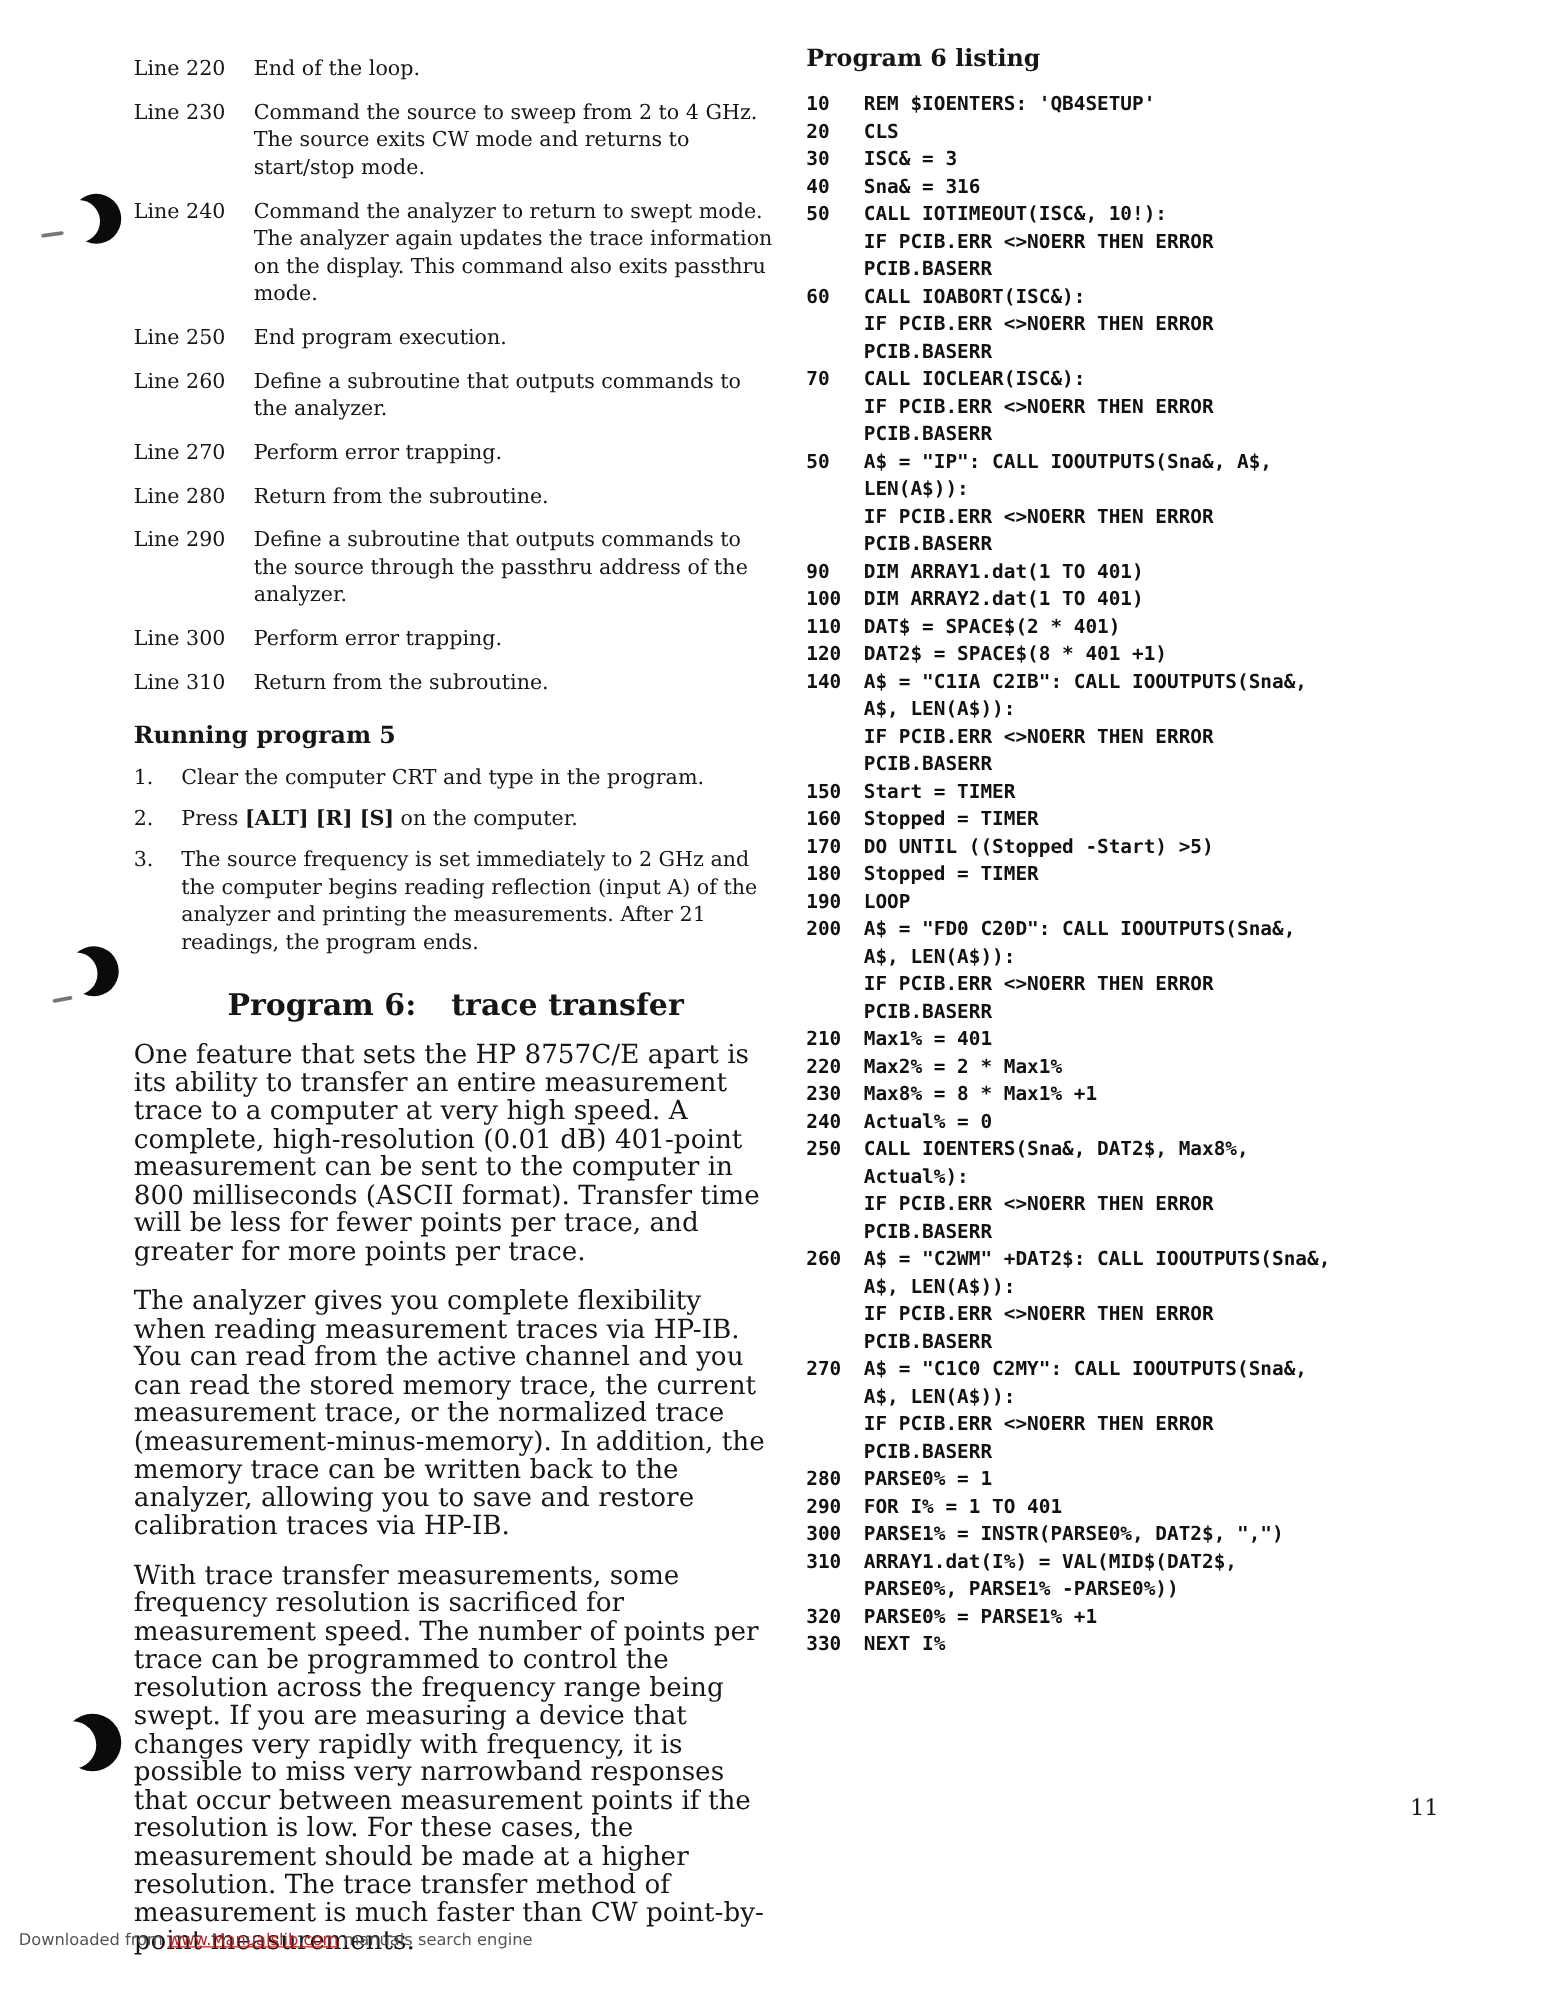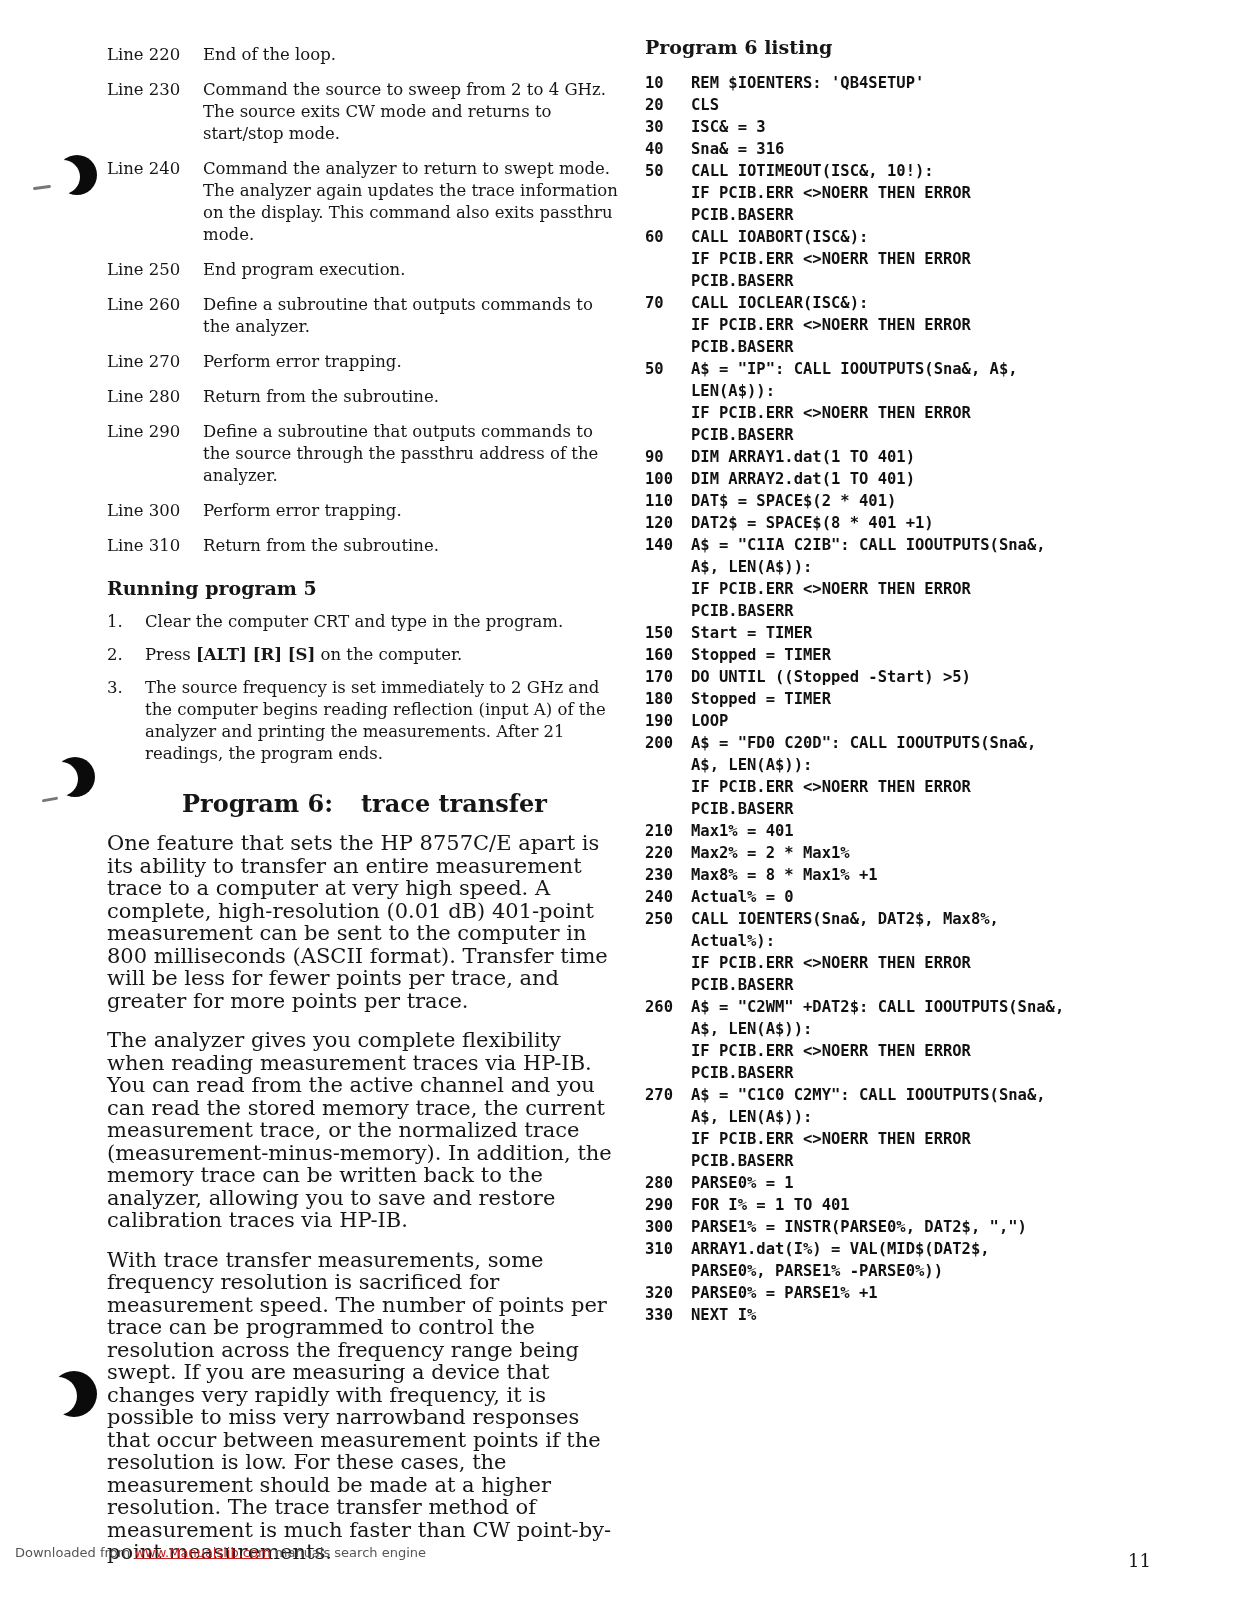--- a/index.html
+++ b/index.html
@@ -32,21 +32,21 @@
   .code-row {
     display:flex;
     font-family:"DejaVu Sans Mono", monospace;
     font-weight:bold; font-size:15.5px; line-height:22px;
     color:#111;
   }
   .code-num { flex:0 0 46px; }
   .code-text { white-space:pre; }
 
   
-  .page-number { position:absolute; left:1128px; top:1550px; font-size:18px; }
+  .page-number { position:absolute; left:1128px; top:1436px; font-size:18px; }
 
   .footer {
     position:absolute; left:15px; top:1545px;
     font-family:"DejaVu Sans", sans-serif; font-size:13px; color:#555;
   }
   .footer a { color:#c42222; text-decoration:underline; }
 
   .binding-mark { position:absolute; }
   .scan-dash { position:absolute; background:#777; height:3px; border-radius:2px; }
 </style>

